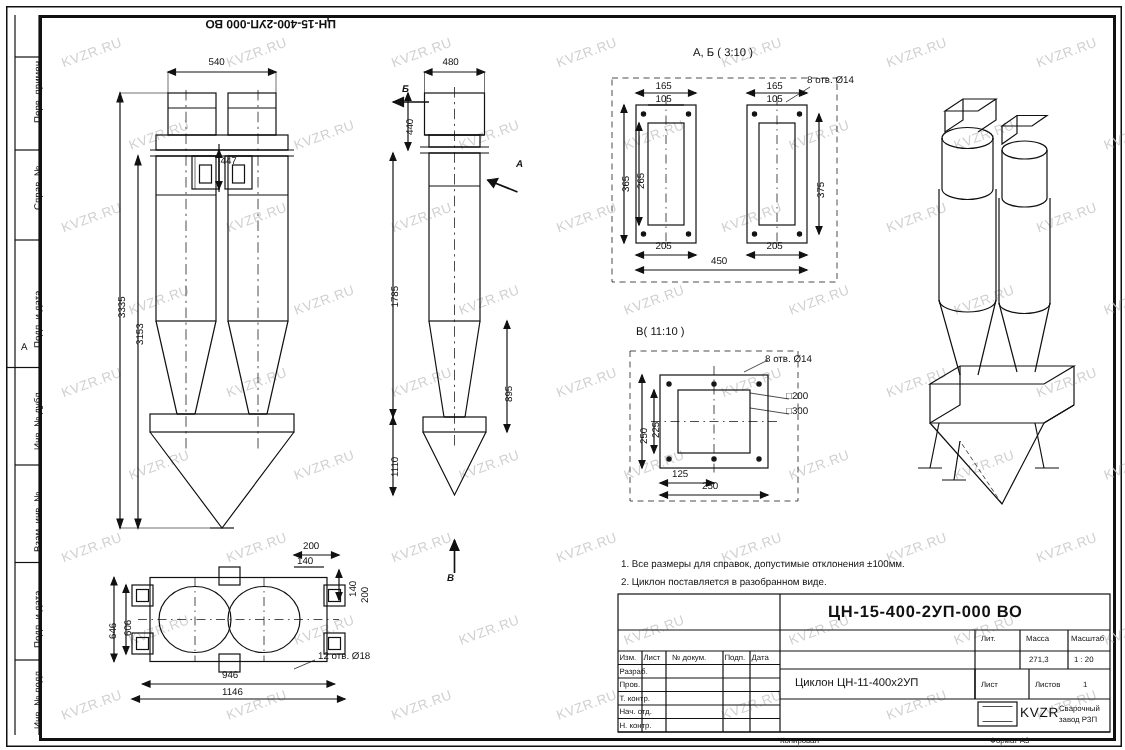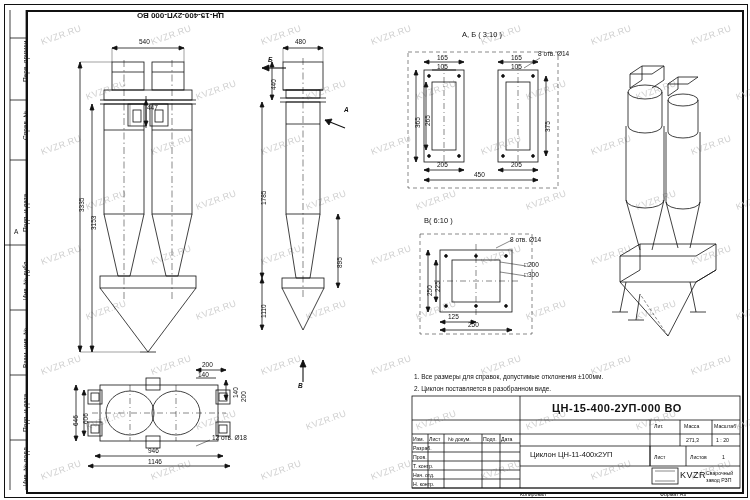--- a/index.html
+++ b/index.html
@@ -397,21 +397,21 @@
   <div class="lbl" style="left:511px;top:54px;">165</div>
   <div class="lbl" style="left:511px;top:63px;">105</div>
   <div class="lbl v" style="left:414px;top:128px;">365</div>
   <div class="lbl v" style="left:424px;top:126px;">265</div>
   <div class="lbl v" style="left:544px;top:132px;">375</div>
   <div class="lbl" style="left:437px;top:161px;">205</div>
   <div class="lbl" style="left:511px;top:161px;">205</div>
   <div class="lbl" style="left:474px;top:171px;">450</div>
   <div class="lbl" style="left:538px;top:50px;">8 отв. Ø14</div>
 
-  <div class="sec" style="left:424px;top:216px;">В( 6:10 )</div>
+  <div class="sec" style="left:424px;top:216px;">В( 11:10 )</div>
   <div class="lbl v" style="left:426px;top:296px;">250</div>
   <div class="lbl" style="left:448px;top:313px;">125</div>
   <div class="lbl" style="left:468px;top:321px;">250</div>
   <div class="lbl v" style="left:434px;top:292px;">225</div>
   <div class="lbl" style="left:524px;top:261px;">□200</div>
   <div class="lbl" style="left:524px;top:271px;">□300</div>
   <div class="lbl" style="left:510px;top:236px;">8 отв. Ø14</div>
 
   <div class="note" style="left:414px;top:372px;">1. Все размеры для справок, допустимые отклонения ±100мм.</div>
   <div class="note" style="left:414px;top:384px;">2. Циклон поставляется в разобранном виде.</div>

